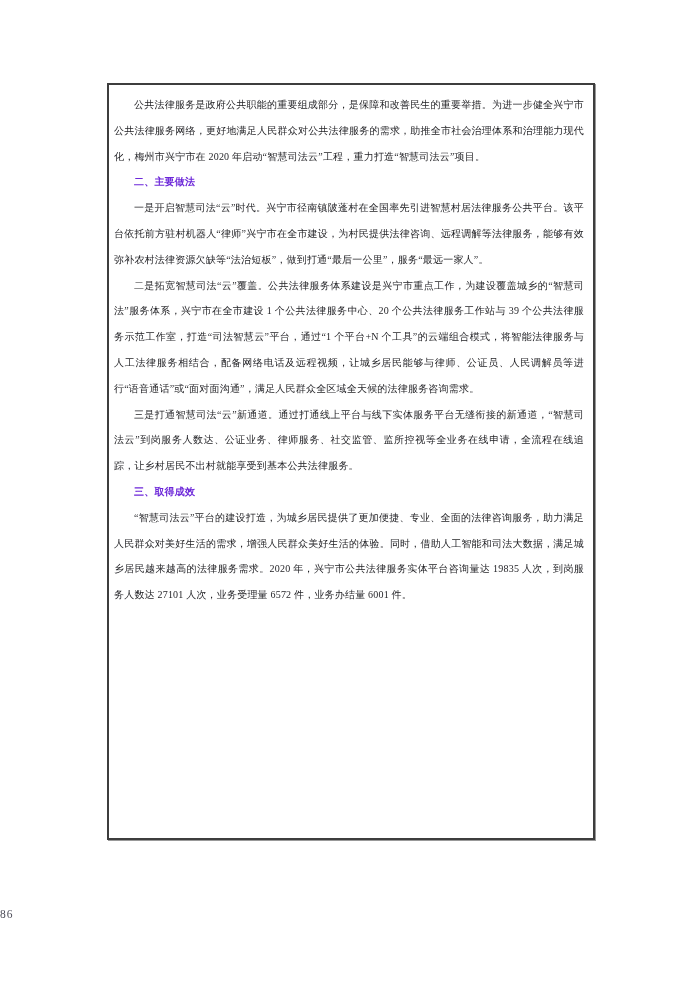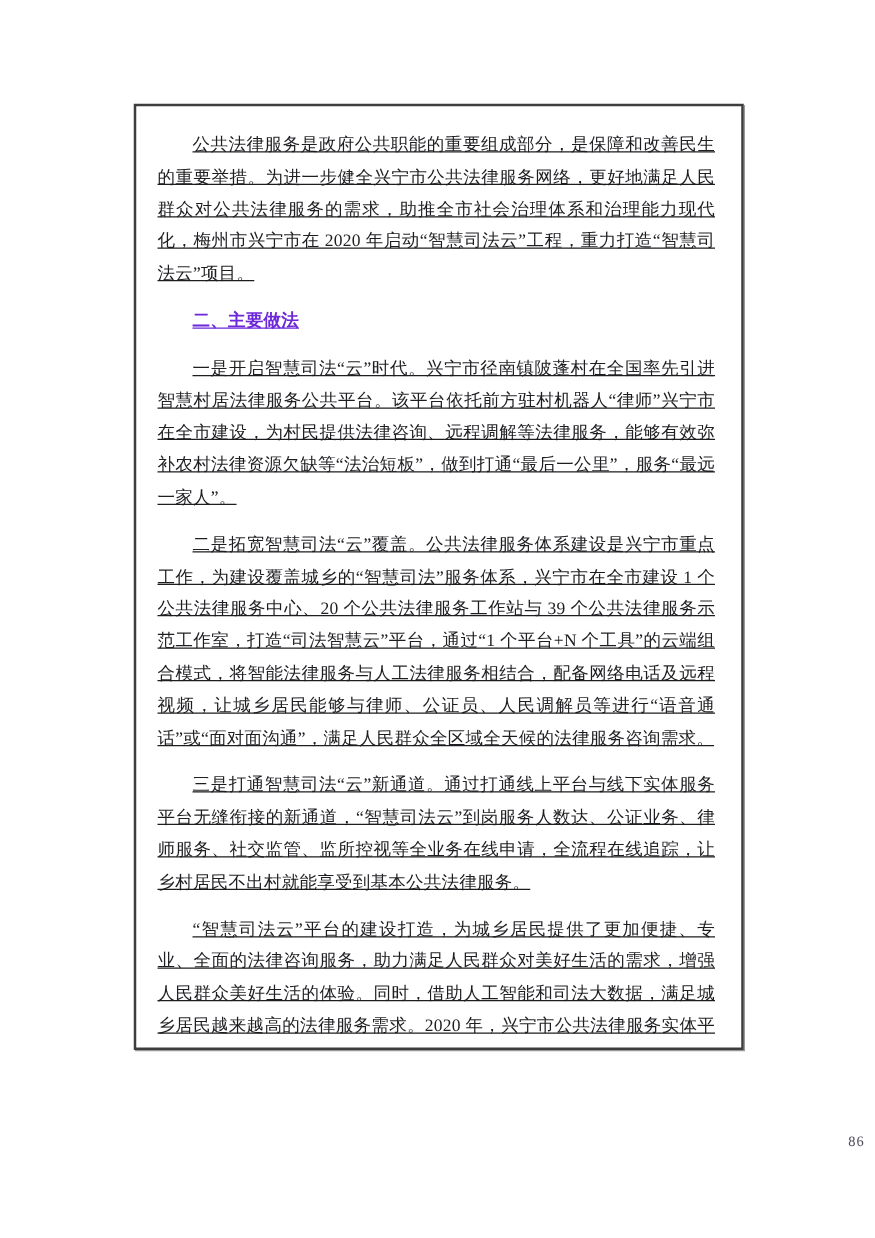--- a/index.html
+++ b/index.html
@@ -24,51 +24,51 @@
     width: 488px;
     height: 757px;
     box-sizing: border-box;
     border: 2px solid #3d3d3d;
     box-shadow: 1px 1px 0 rgba(70,70,70,0.55);
     background: #ffffff;
     padding: 7px 9px 0 5px;
     overflow: hidden;
   }
   .content-box p {
-    margin: 12px;
-    font-size: 14px;
+    margin: 0;
+    font-size: 10px;
     line-height: 25.8px;
     letter-spacing: 0.2px;
     color: #1e1e22;
     text-align: justify;
     text-indent: 2em;
-    text-decoration: underline;
   }
   .content-box p.heading {
     font-weight: bold;
     color: #6d28d9;
   }
   .page-number {
     position: absolute;
     left: 0;
     top: 908px;
     width: 692px;
-    text-align: right;
+    text-align: left;
     font-size: 11.5px;
     letter-spacing: 1px;
     color: #4c4c58;
     font-family: "Liberation Serif", "DejaVu Serif", serif;
   }
 </style>
 </head>
 <body>
 
 <div class="sheet">
   <div class="content-box">
     <p class="body">公共法律服务是政府公共职能的重要组成部分，是保障和改善民生的重要举措。为进一步健全兴宁市公共法律服务网络，更好地满足人民群众对公共法律服务的需求，助推全市社会治理体系和治理能力现代化，梅州市兴宁市在 2020 年启动“智慧司法云”工程，重力打造“智慧司法云”项目。</p>
     <p class="heading">二、主要做法</p>
     <p class="body">一是开启智慧司法“云”时代。兴宁市径南镇陂蓬村在全国率先引进智慧村居法律服务公共平台。该平台依托前方驻村机器人“律师”兴宁市在全市建设，为村民提供法律咨询、远程调解等法律服务，能够有效弥补农村法律资源欠缺等“法治短板”，做到打通“最后一公里”，服务“最远一家人”。</p>
     <p class="body">二是拓宽智慧司法“云”覆盖。公共法律服务体系建设是兴宁市重点工作，为建设覆盖城乡的“智慧司法”服务体系，兴宁市在全市建设 1 个公共法律服务中心、20 个公共法律服务工作站与 39 个公共法律服务示范工作室，打造“司法智慧云”平台，通过“1 个平台+N 个工具”的云端组合模式，将智能法律服务与人工法律服务相结合，配备网络电话及远程视频，让城乡居民能够与律师、公证员、人民调解员等进行“语音通话”或“面对面沟通”，满足人民群众全区域全天候的法律服务咨询需求。</p>
     <p class="body">三是打通智慧司法“云”新通道。通过打通线上平台与线下实体服务平台无缝衔接的新通道，“智慧司法云”到岗服务人数达、公证业务、律师服务、社交监管、监所控视等全业务在线申请，全流程在线追踪，让乡村居民不出村就能享受到基本公共法律服务。</p>
+    <p class="heading">三、取得成效</p>
     <p class="body">“智慧司法云”平台的建设打造，为城乡居民提供了更加便捷、专业、全面的法律咨询服务，助力满足人民群众对美好生活的需求，增强人民群众美好生活的体验。同时，借助人工智能和司法大数据，满足城乡居民越来越高的法律服务需求。2020 年，兴宁市公共法律服务实体平台咨询量达 19835 人次，到岗服务人数达 27101 人次，业务受理量 6572 件，业务办结量 6001 件。</p>
   </div>
   <div class="page-number">86</div>
 </div>
 
 </body></html>

